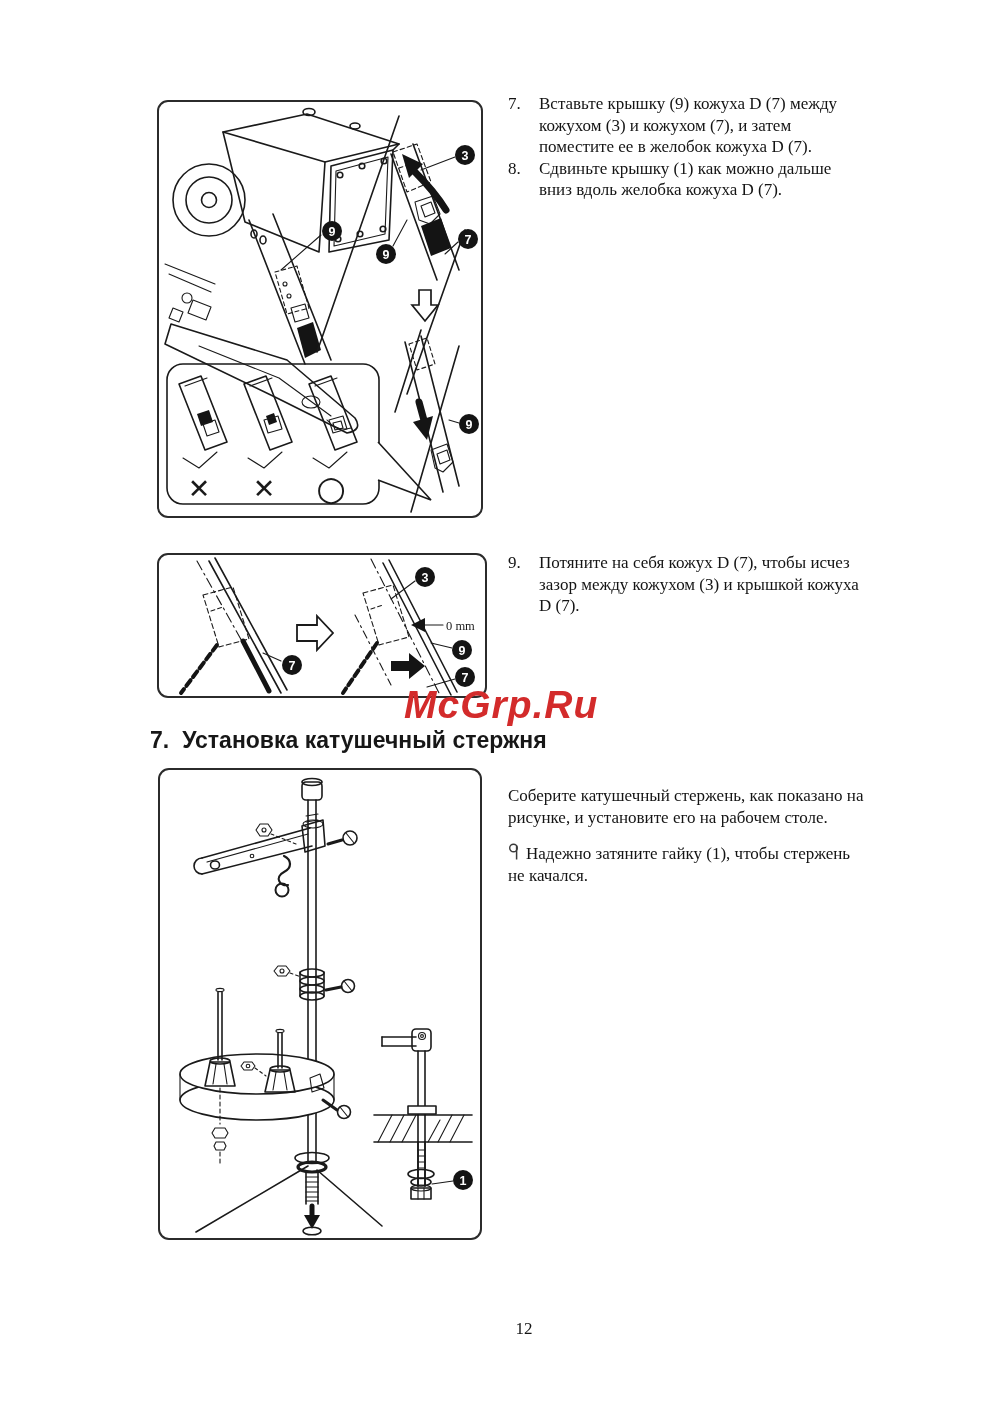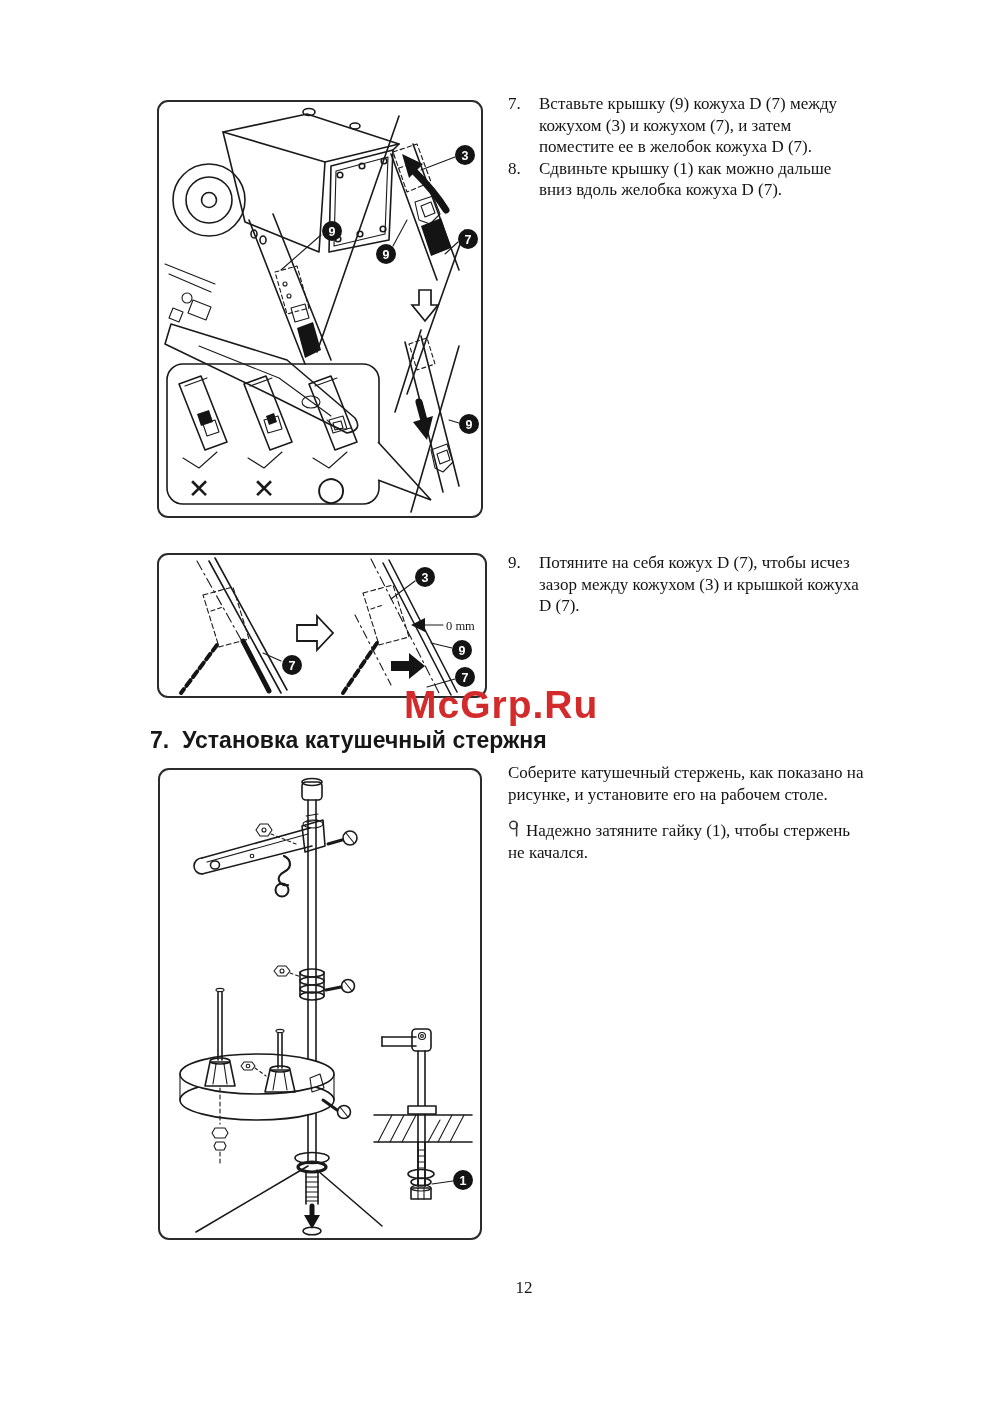--- a/index.html
+++ b/index.html
@@ -7,21 +7,21 @@
   .page{position:relative;width:1000px;height:1415px;background:#ffffff;overflow:hidden;
         font-family:"Liberation Serif", serif;color:#141414;}
   .box{position:absolute;border:2px solid #2b2b2b;border-radius:11px;background:#fff;box-sizing:border-box;}
   .box svg{display:block;width:100%;height:100%;}
   .steps{position:absolute;font-size:17px;line-height:21.6px;}
   .step{display:flex;}
   .step .num{flex:0 0 31px;}
   .step .txt{flex:1;}
   .heading{position:absolute;font-family:"Liberation Sans", sans-serif;font-weight:bold;
            font-size:23px;display:flex;gap:13px;color:#171717;}
-  .watermark{position:absolute;font-family:"Liberation Sans", sans-serif;
+  .watermark{position:absolute;font-family:"Liberation Sans", sans-serif;font-style:italic;
              font-weight:bold;font-size:39px;letter-spacing:1px;z-index:6;}
   .sectext{position:absolute;font-size:17px;line-height:21.6px;width:362px;}
   .sectext p{margin:0;}
   .sectext .note{margin-top:15px;}
   .note-icon{display:inline-block;vertical-align:-2px;margin-right:5px;}
   .pagenum{position:absolute;left:0;right:0;text-align:center;font-size:17px;}
   
   .ink{stroke:#1a1a1a;fill:none;stroke-width:1.6;stroke-linecap:round;stroke-linejoin:round;}
   .thin{stroke-width:1.1;}
   .fillink{fill:#141414;stroke:none;}
@@ -360,25 +360,25 @@
         <line class="thin" x1="264" y1="418" x2="264" y2="429"></line>
       </g>
       <g>
         <line class="ink thin" x1="272" y1="414" x2="293" y2="411"></line>
         <circle class="fillink" cx="303" cy="410" r="10"></circle>
         <text class="callout-num" x="303" y="414.5" text-anchor="middle">1</text>
       </g>
     </svg>
   </figure>
 
-  <div class="sectext" style="left:508px;top:762px;">
+  <div class="sectext" style="left:508px;top:785px;">
     <p>Соберите катушечный стержень, как показано на рисунке, и установите его на рабочем столе.</p>
     <p class="note">
       <svg class="note-icon" width="13" height="18" viewBox="0 0 13 18">
         <circle cx="5.5" cy="5" r="3.8" fill="none" stroke="#3a3a3a" stroke-width="1.4"></circle>
         <line x1="8.6" y1="2.5" x2="8.6" y2="16.5" stroke="#3a3a3a" stroke-width="1.5"></line>
       </svg><span>Надежно затяните гайку (1), чтобы стержень не качался.</span>
     </p>
   </div>
 
-  <div class="pagenum" style="top:1278px;margin-left:48px;">12</div>
+  <div class="pagenum" style="top:1319px;margin-left:48px;">12</div>
 
 </div>
 
 </body></html>

